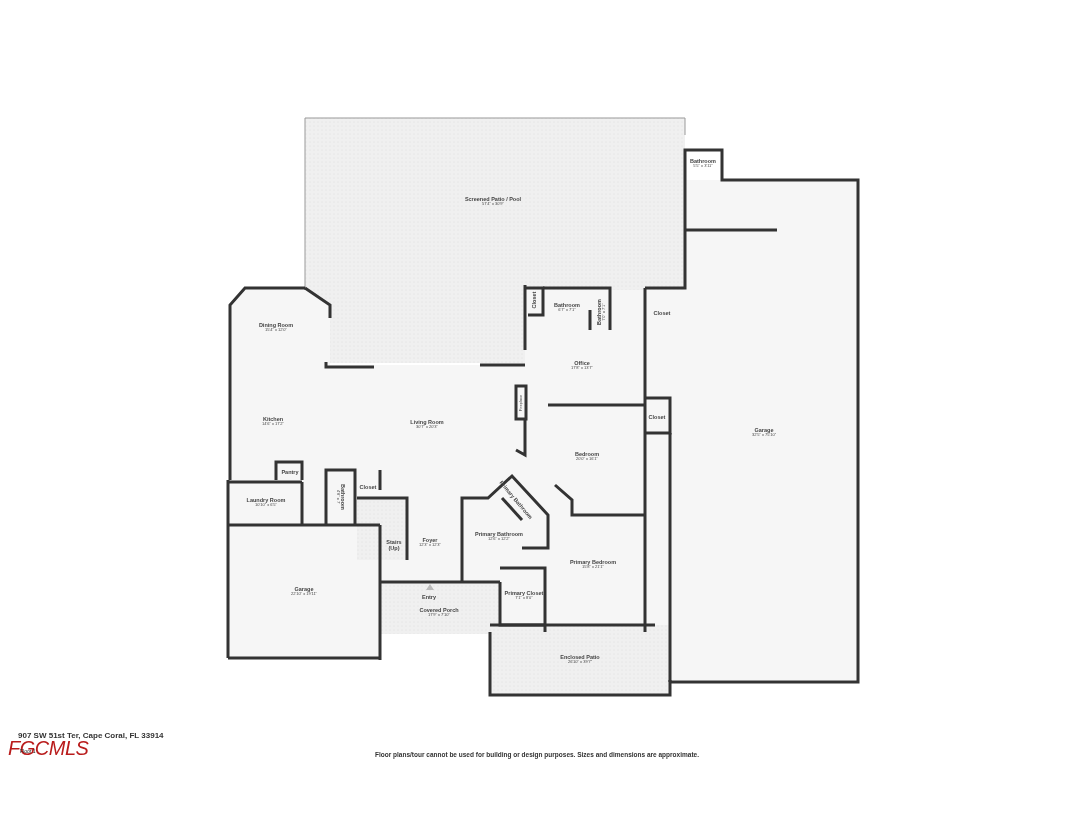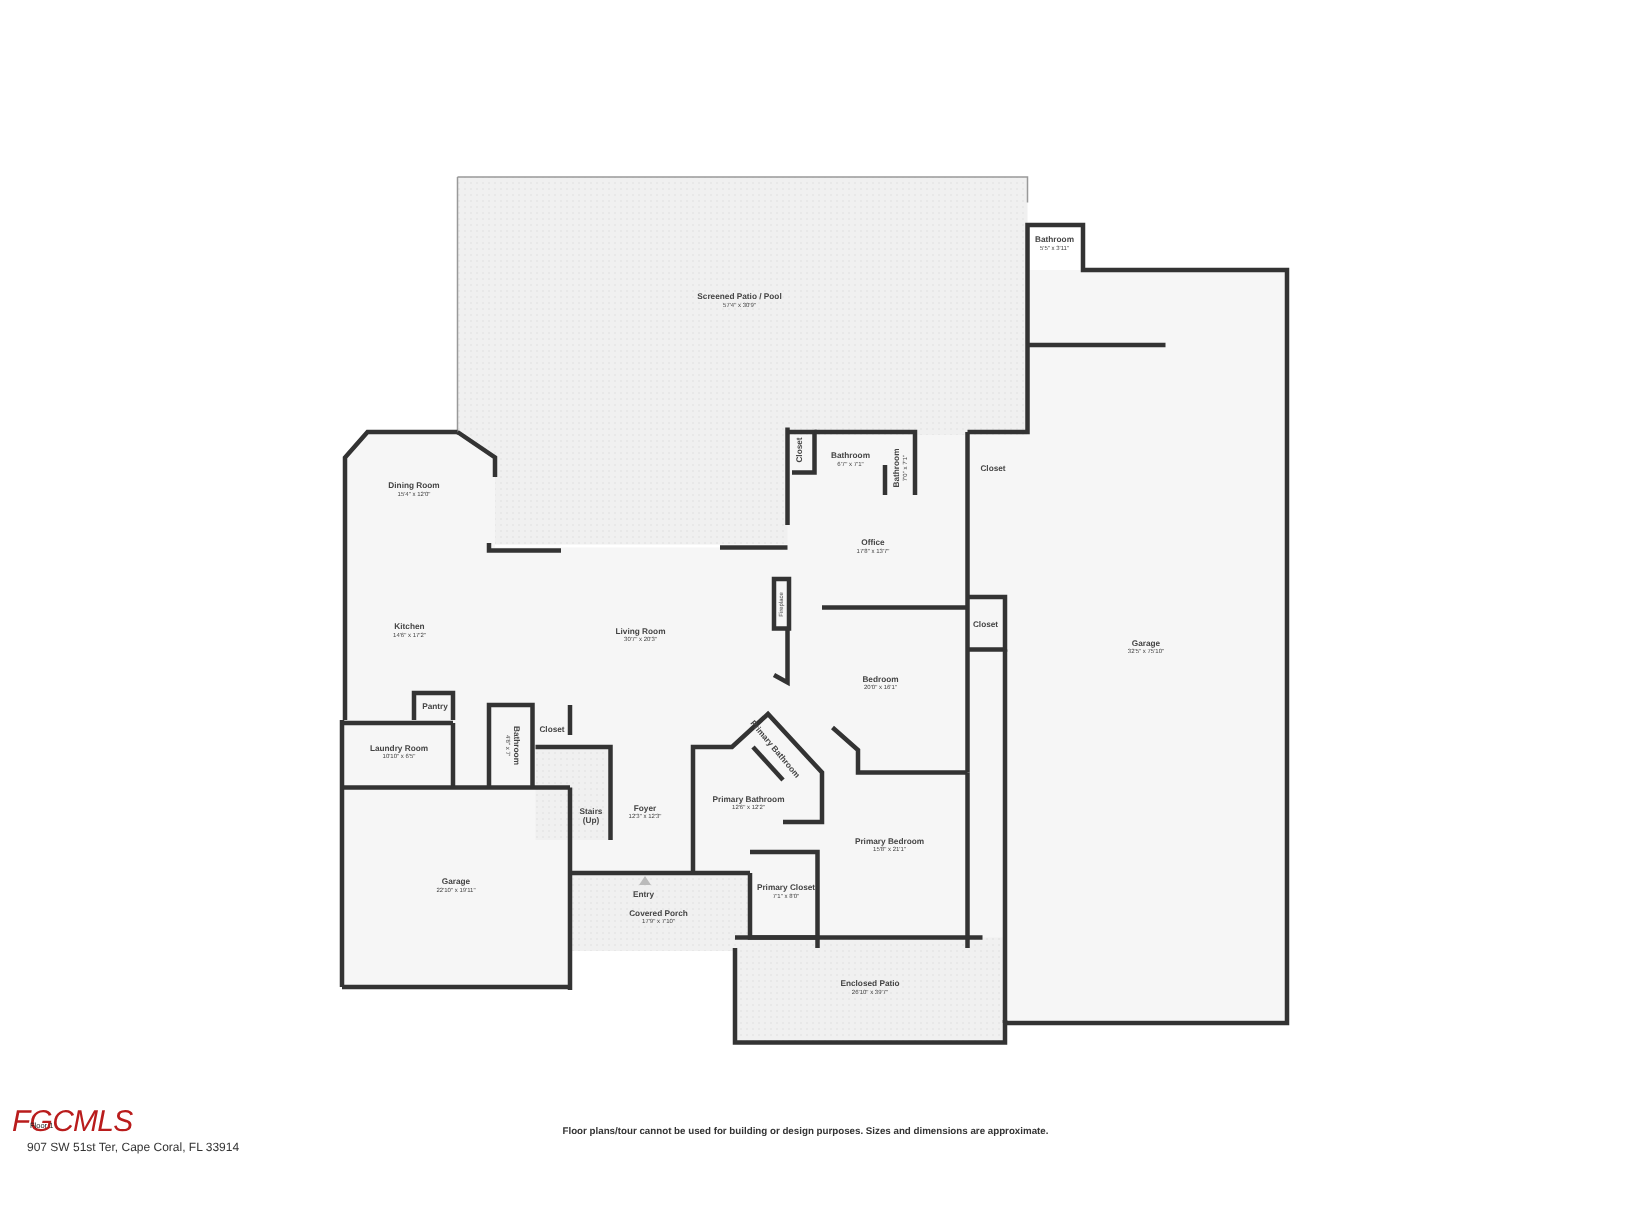--- a/index.html
+++ b/index.html
@@ -3,21 +3,21 @@
 <meta charset="utf-8">
 <style>
   html, body { margin:0; padding:0; background:#ffffff; }
   body { width:1086px; height:814px; position:relative; overflow:hidden; font-family:"Liberation Sans", sans-serif; }
   #plan { position:absolute; left:0; top:0; }
   .room-label { position:absolute; transform:translate(-50%,-50%); text-align:center; color:#444; white-space:nowrap; line-height:1.15; }
   .room-label .n { font-size:5.5px; font-weight:bold; display:block; }
   .room-label .d { font-size:4px; display:block; }
   .rot { transform:translate(-50%,-50%) rotate(90deg); }
   .rot45 { transform:translate(-50%,-50%) rotate(50deg); }
-  .footer-addr { position:absolute; left:18px; top:760px; font-size:8px; font-weight:normal; color:#333; }
+  .footer-addr { position:absolute; left:18px; top:731px; font-size:8px; font-weight:bold; color:#333; }
   .footer-logo { position:absolute; left:8px; top:737px; font-size:20px; color:#b91c1c; letter-spacing:-0.5px; font-weight:normal;font-style:italic; }
   .footer-floor { position:absolute; left:20px; top:748px; font-size:5px; color:#222; }
   .footer-disclaimer { position:absolute; left:375px; top:751px; font-size:6.5px; font-weight:bold; color:#333; }
 </style>
 </head>
 <body>
 
 <svg id="plan" width="1086" height="814" viewBox="0 0 1086 814">
   <defs>
     <pattern id="dots" width="4" height="4" patternUnits="userSpaceOnUse">

